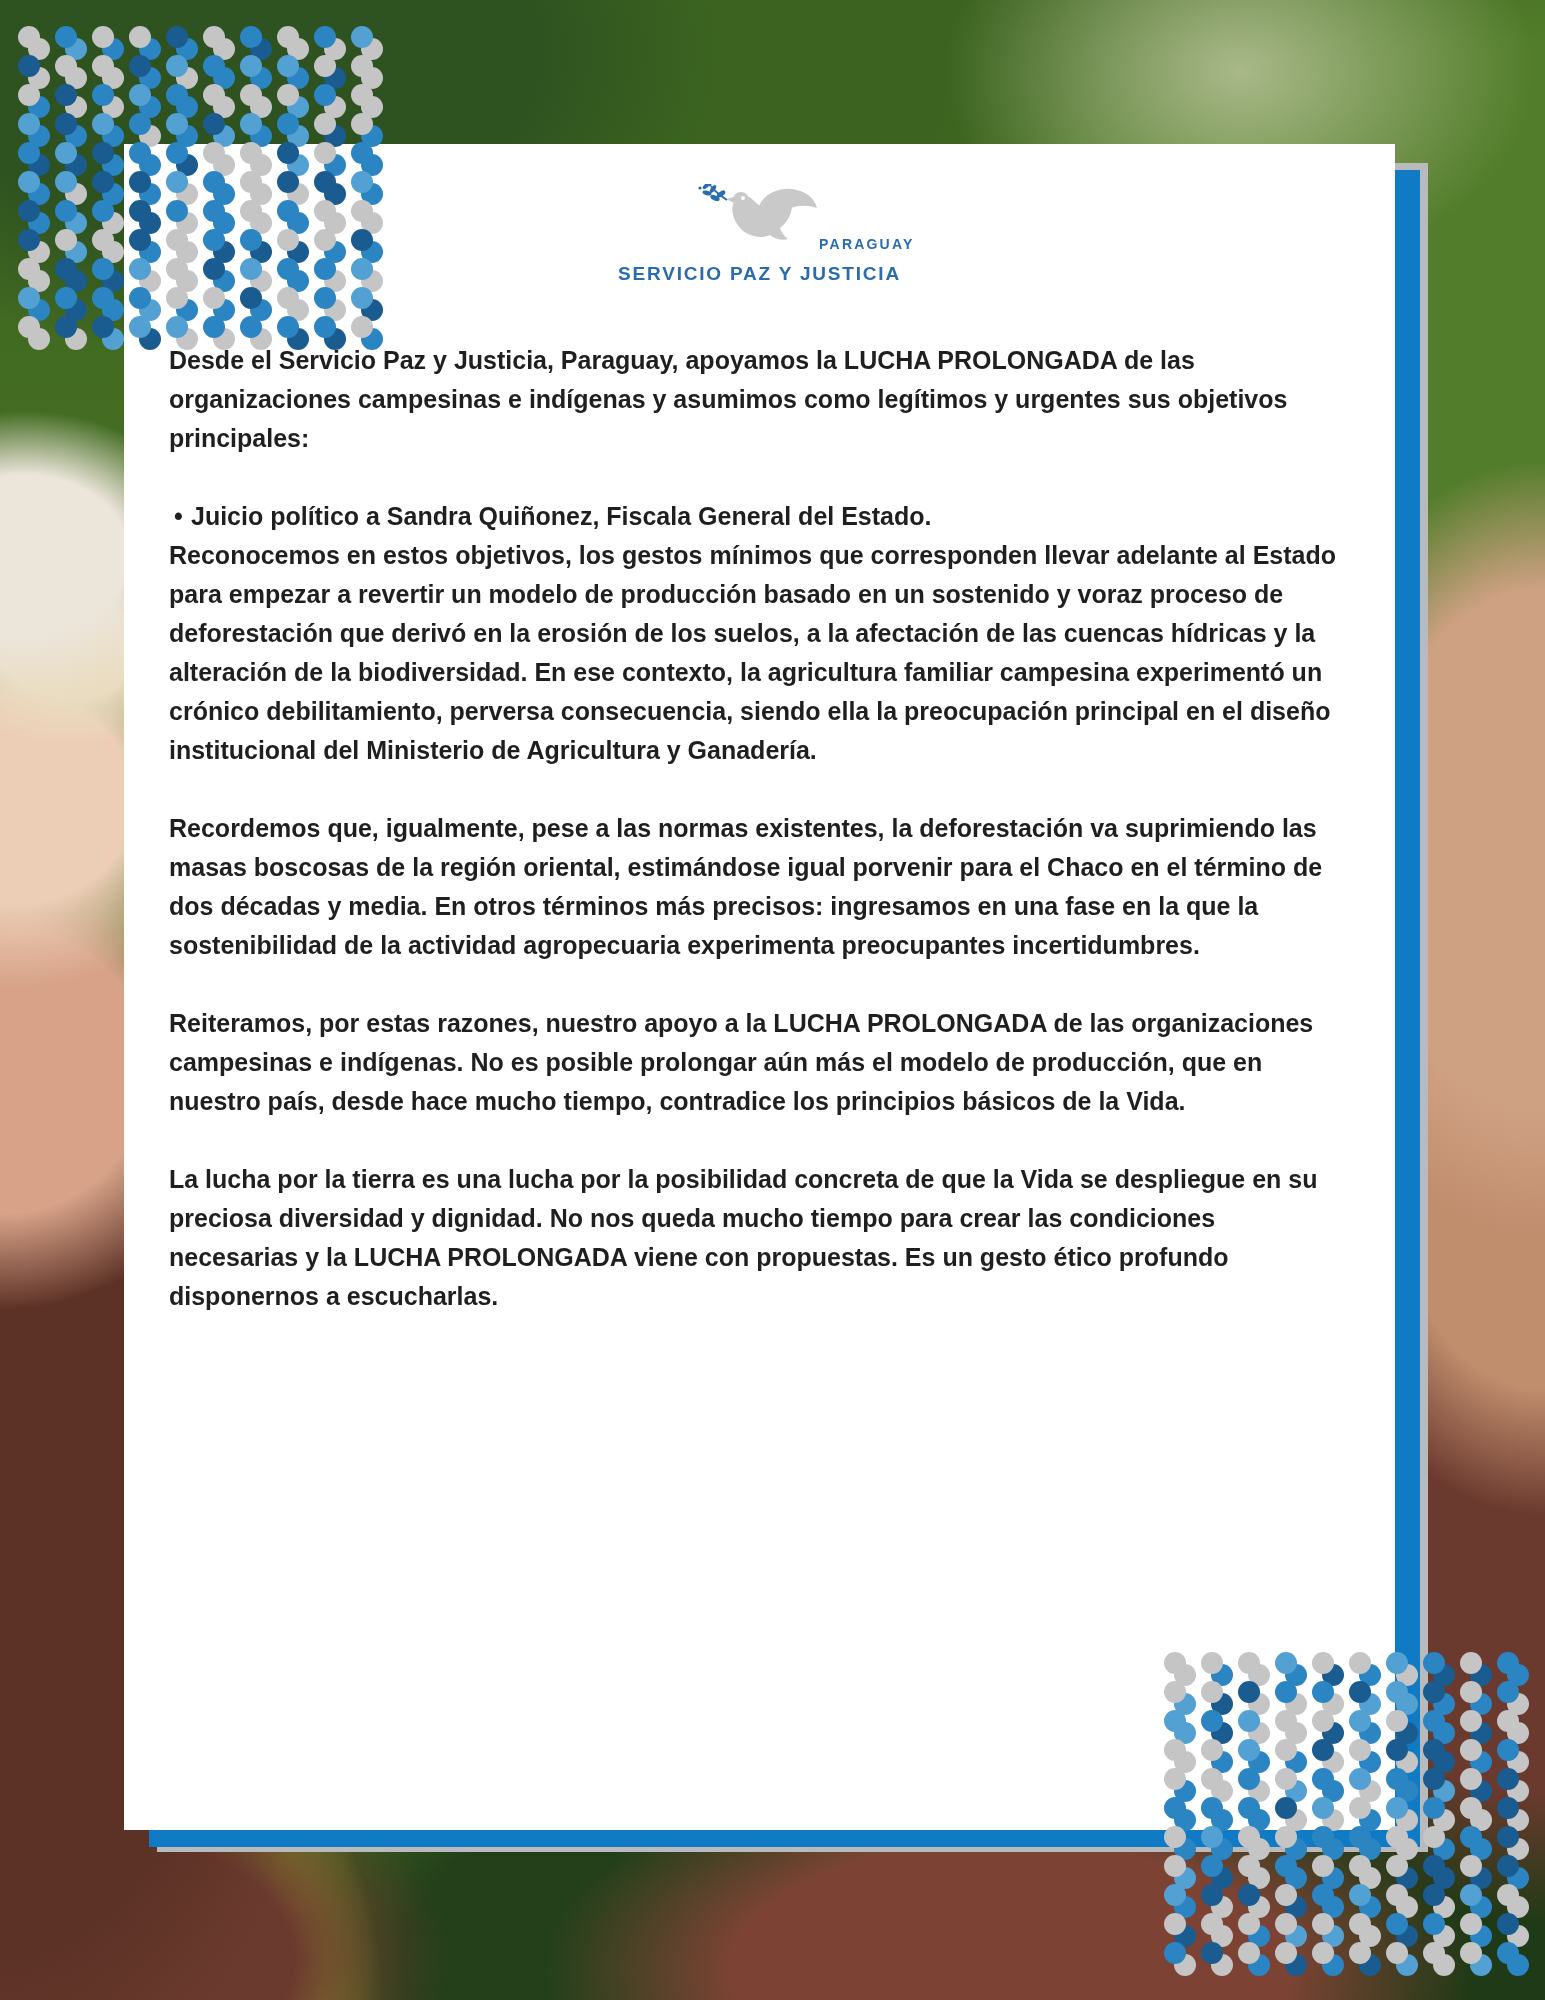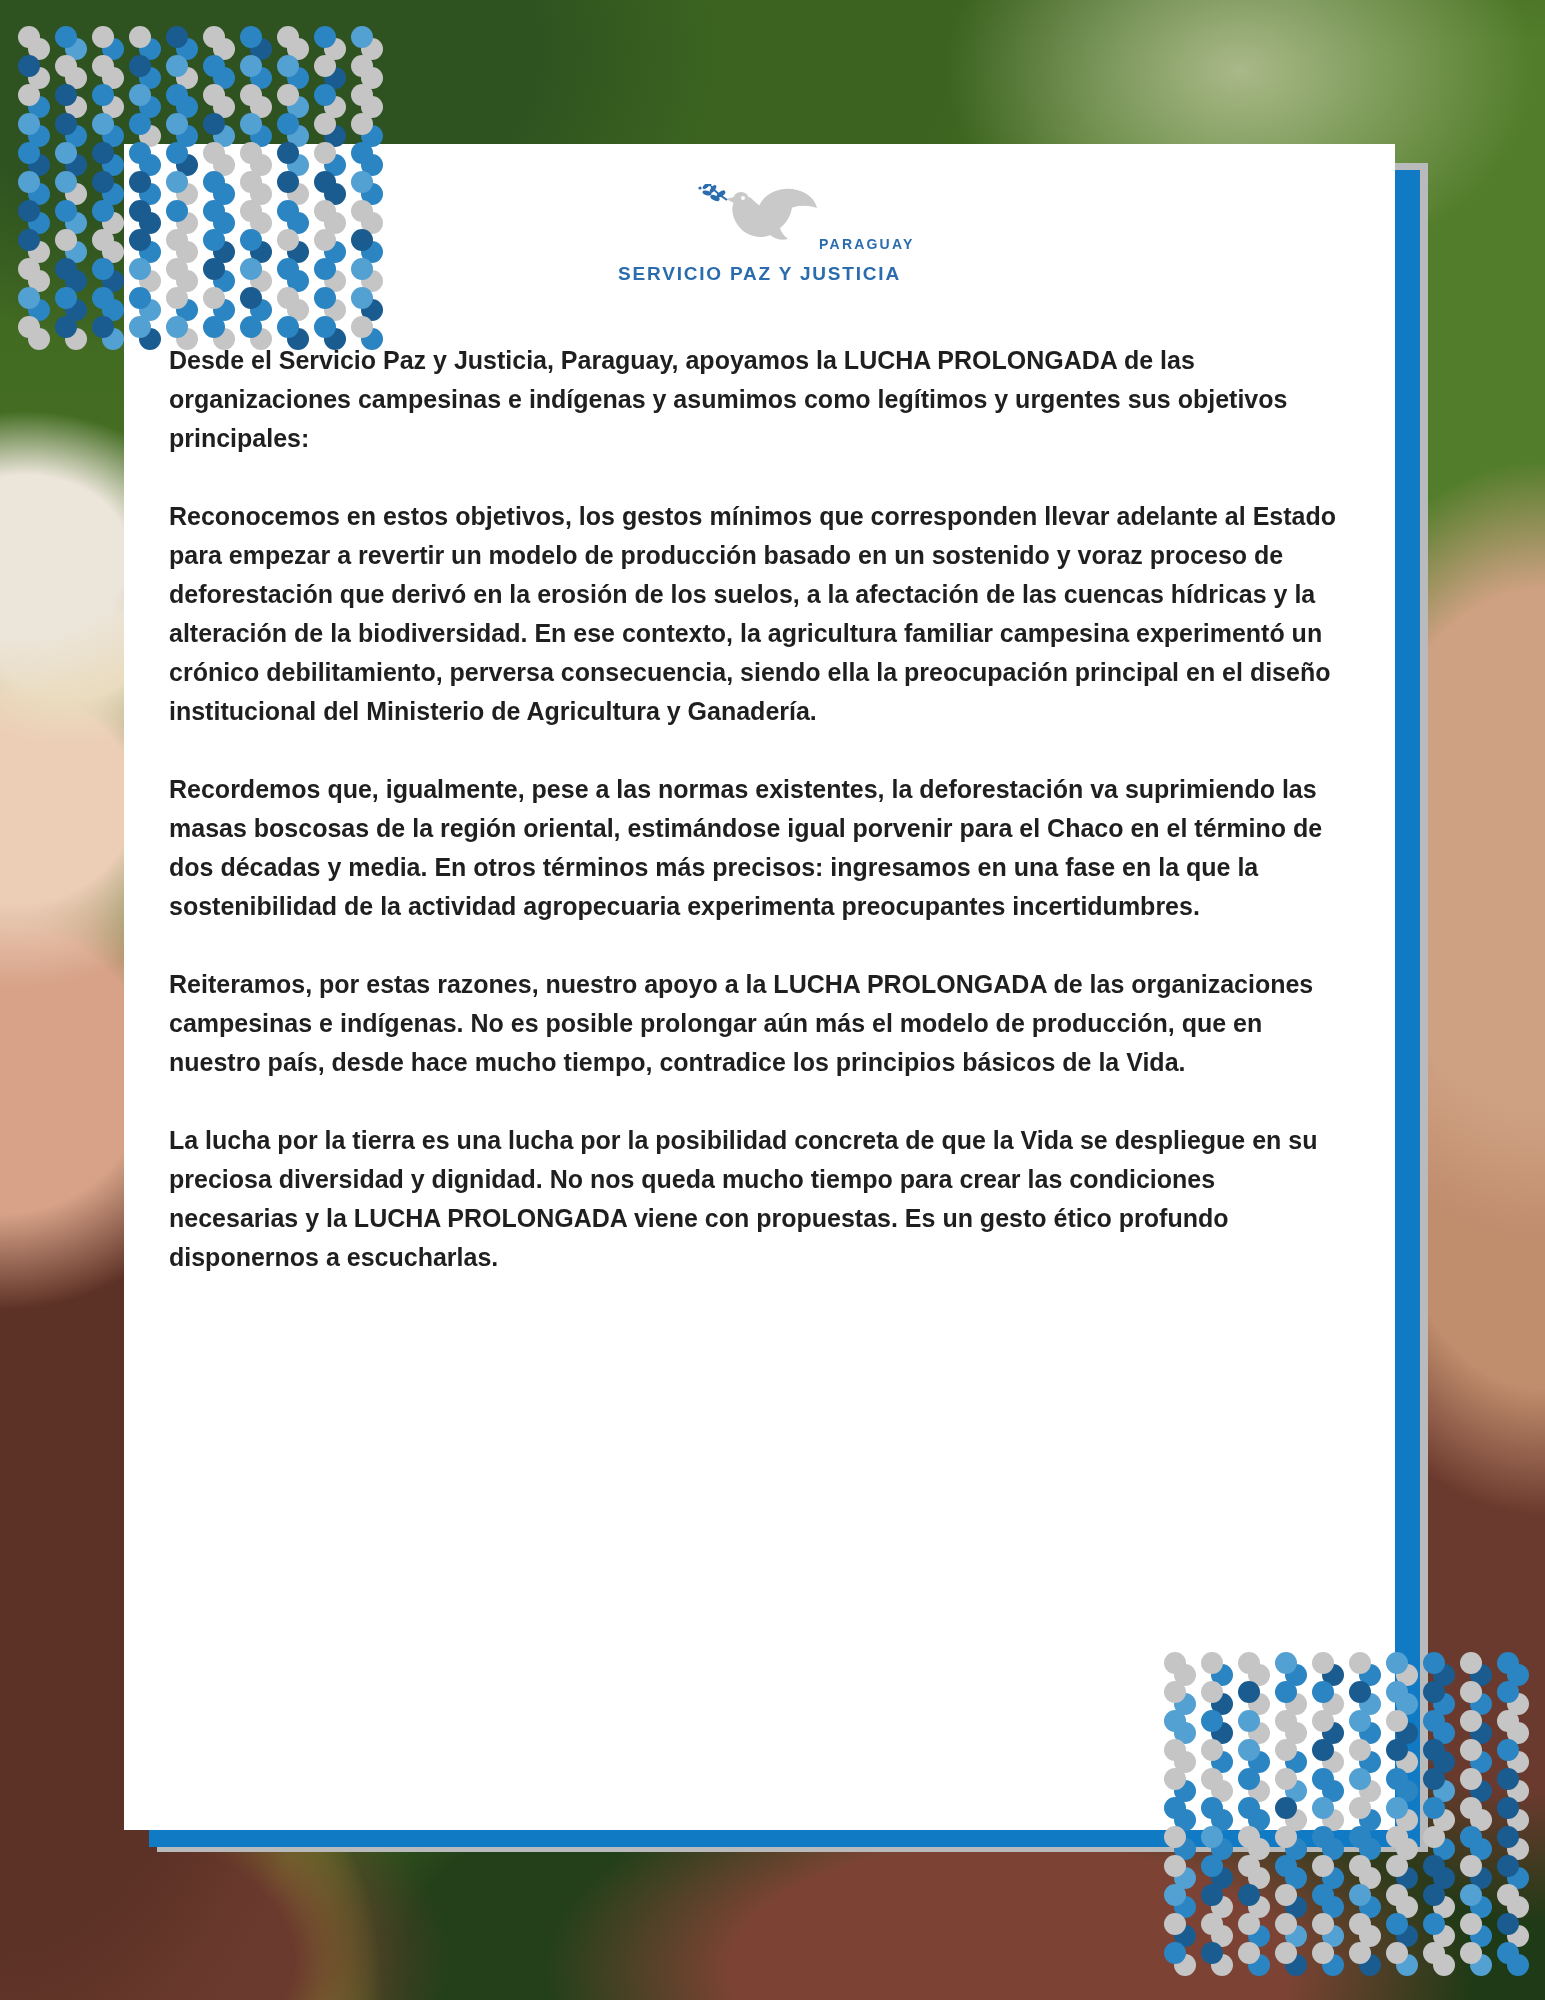--- a/index.html
+++ b/index.html
@@ -98,20 +98,21 @@
       <circle fill="#2a6cad" cx="15" cy="4" r="1.6"></circle>
       <circle fill="#2a6cad" cx="25" cy="0.8" r="1.4"></circle>
     </svg>
     <div class="logo-country">PARAGUAY</div>
     <div class="logo-subtitle">SERVICIO PAZ Y JUSTICIA</div>
   </div>
 
   <div class="content">
     <p>Desde el Servicio Paz y Justicia, Paraguay, apoyamos la LUCHA PROLONGADA de las organizaciones campesinas e indígenas y asumimos como legítimos y urgentes sus objetivos principales:</p>
     <ul class="objectives">
+        <li>Juicio político a Sandra Quiñonez, Fiscala General del Estado.</li>
       </ul>
     <div>
         <p>Reconocemos en estos objetivos, los gestos mínimos que corresponden llevar adelante al Estado para empezar a revertir un modelo de producción basado en un sostenido y voraz proceso de deforestación que derivó en la erosión de los suelos, a la afectación de las cuencas hídricas y la alteración de la biodiversidad. En ese contexto, la agricultura familiar campesina experimentó un crónico debilitamiento, perversa consecuencia, siendo ella la preocupación principal en el diseño institucional del Ministerio de Agricultura y Ganadería.</p>
         <p>Recordemos que, igualmente, pese a las normas existentes, la deforestación va suprimiendo las masas boscosas de la región oriental, estimándose igual porvenir para el Chaco en el término de dos décadas y media. En otros términos más precisos: ingresamos en una fase en la que la sostenibilidad de la actividad agropecuaria experimenta preocupantes incertidumbres.</p>
         <p>Reiteramos, por estas razones, nuestro apoyo a la LUCHA PROLONGADA de las organizaciones campesinas e indígenas. No es posible prolongar aún más el modelo de producción, que en nuestro país, desde hace mucho tiempo, contradice los principios básicos de la Vida.</p>
         <p>La lucha por la tierra es una lucha por la posibilidad concreta de que la Vida se despliegue en su preciosa diversidad y dignidad. No nos queda mucho tiempo para crear las condiciones necesarias y la LUCHA PROLONGADA viene con propuestas. Es un gesto ético profundo disponernos a escucharlas.</p>
       </div>
   </div>
 
 </div>

